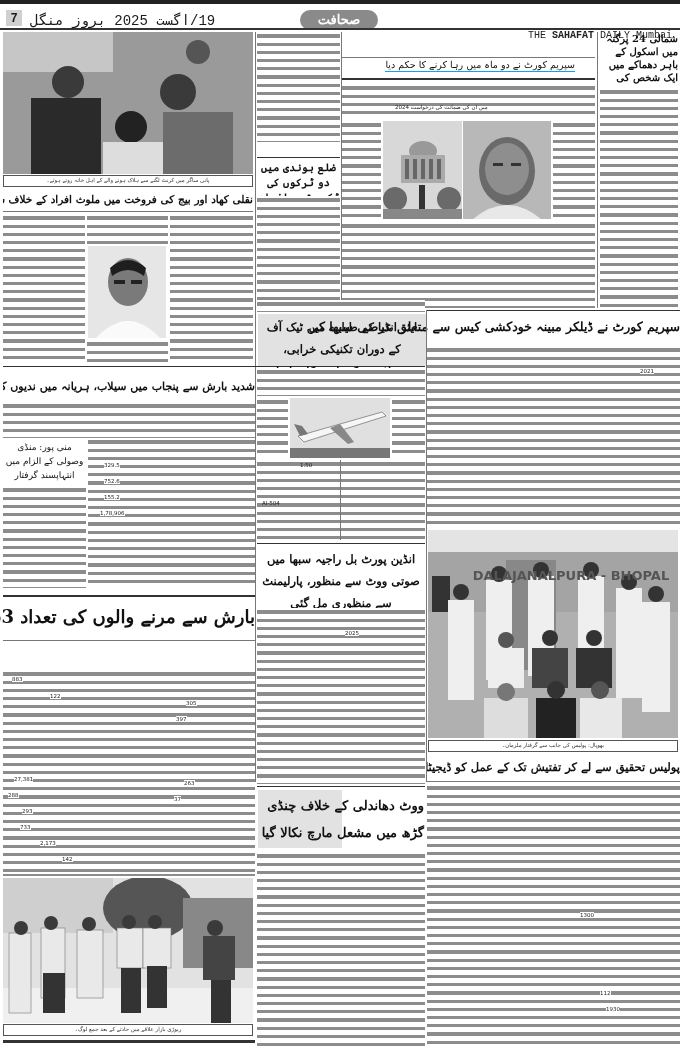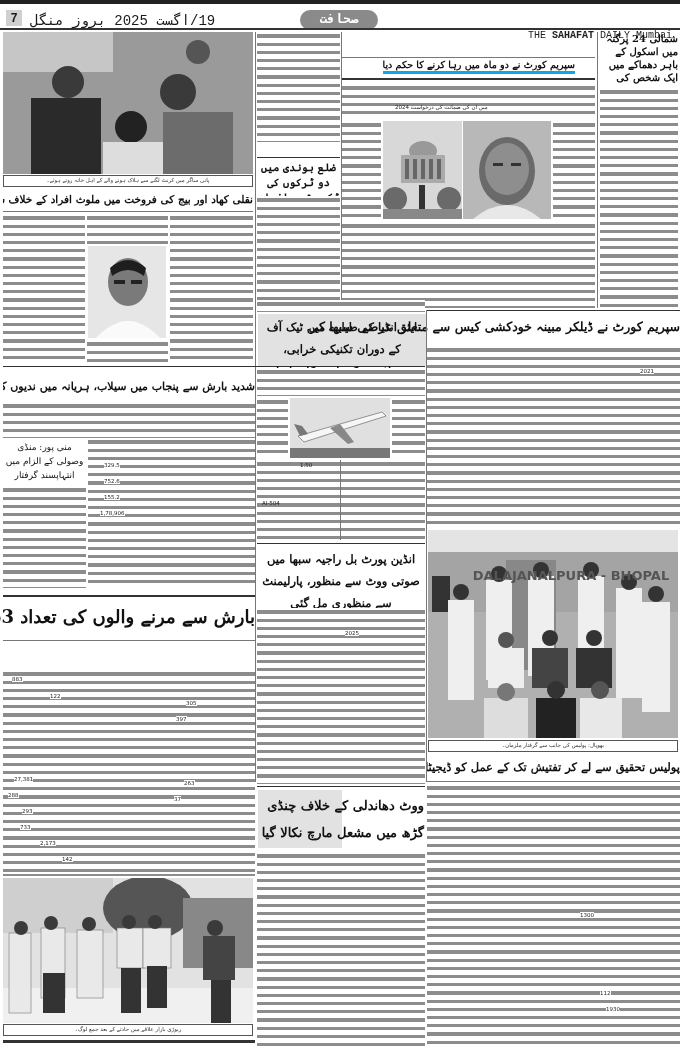--- a/index.html
+++ b/index.html
@@ -12,21 +12,21 @@
   .rule { background: #333; }
   .thin { background: #777; }
   .photo { background: #8a8a8a; overflow: hidden; }
   .caption-box { border: 1px solid #555; font-size: 5.5px; color: #333; text-align: center; line-height: 9px; direction: rtl; background: #fff; }
   .box-grey { background: #e2e2e2; }
   
   .topbar { left: 0; top: 0; width: 680px; height: 4px; background: #222; }
   .hdr { left: 0; top: 4px; width: 680px; height: 24px; }
   .pg-num { left: 6px; top: 6px; width: 16px; height: 16px; background: #d0d0d0; font-weight: bold; font-size: 12px; line-height: 16px; text-align: center; font-family: "Liberation Sans", sans-serif; }
   .date { left: 30px; top: 8px; font-size: 14px; font-family: Liberation Mono, monospace; }
-  .masthead { left: 300px; top: 6px; width: 78px; height: 20px; background: #8a8a8a; border-radius: 10px; color: #fff; font-size: 13px; line-height: 20px; text-align: center; font-family: Liberation Mono, monospace; font-weight: bold; }
+  .masthead { left: 300px; top: 6px; width: 78px; height: 20px; background: #8a8a8a; border-radius: 10px; color: #fff; font-size: 13px; line-height: 20px; text-align: center; font-family: Liberation Serif, serif; font-weight: bold; }
   .paper-name { right: 8px; top: 26px; font-size: 10px; font-family: Liberation Mono, monospace; color: #222; }
   .paper-name b { font-weight: bold; }
   .hdr-rule { left: 0; top: 28px; width: 680px; height: 2px; background: #333; }
 </style>
 </head>
 <body>
 
 <div class="abs topbar"></div>
 <div class="abs hdr">
   <div class="abs pg-num">7</div>
@@ -37,21 +37,21 @@
 <div class="abs hdr-rule"></div>
 
 <div class="abs" style="left:600px;top:32px;width:78px;height:52px;">
   <div class="hl rtl" style="font-size:10px;line-height:13px;">شمالی 24 پرگنہ میں اسکول کے باہر دھماکے میں ایک شخص کی موت</div>
 </div>
 <div class="abs lines" style="left:600px;top:88px;width:78px;height:220px;"></div>
 <div class="abs thin" style="left:597px;top:32px;width:1px;height:276px;"></div>
 
 <div class="abs" style="left:342px;top:32px;width:253px;height:50px;">
   <div class="abs thin" style="left:0;top:25px;width:253px;height:1px;"></div>
-  <div class="hl rtl" style="position:absolute;top:27px;right:20px;font-size:9.5px;font-weight:bold;border-bottom:3px solid #0ea5e9;">سپریم کورٹ نے دو ماہ میں رہا کرنے کا حکم دیا</div>
+  <div class="hl rtl" style="position:absolute;top:27px;right:20px;font-size:9.5px;font-weight:normal;border-bottom:1px solid #0ea5e9;">سپریم کورٹ نے دو ماہ میں رہا کرنے کا حکم دیا</div>
   <div class="abs rule" style="left:0;top:46px;width:253px;height:2px;"></div>
 </div>
 <div class="abs lines" style="left:342px;top:84px;width:253px;height:35px;"></div>
 <div class="abs photo" style="left:383px;top:121px;width:79px;height:98px;background:#bcbcbc;">
   <svg width="79" height="98" viewBox="0 0 79 98">
     <rect width="79" height="98" fill="#d8d8d8"></rect>
     <ellipse cx="40" cy="30" rx="14" ry="10" fill="#999"></ellipse>
     <rect x="18" y="34" width="44" height="28" fill="#aaa"></rect>
     <rect x="22" y="38" width="4" height="20" fill="#666"></rect>
       <rect x="30" y="38" width="4" height="20" fill="#666"></rect>

